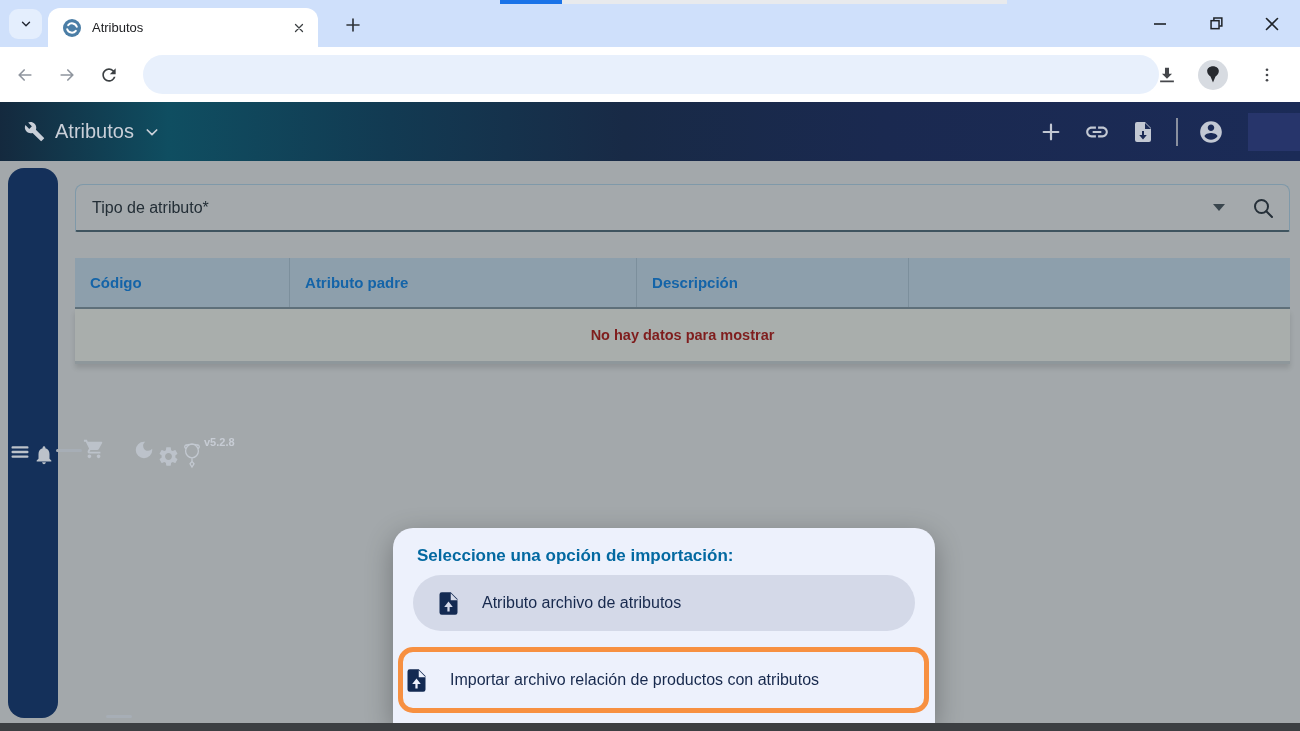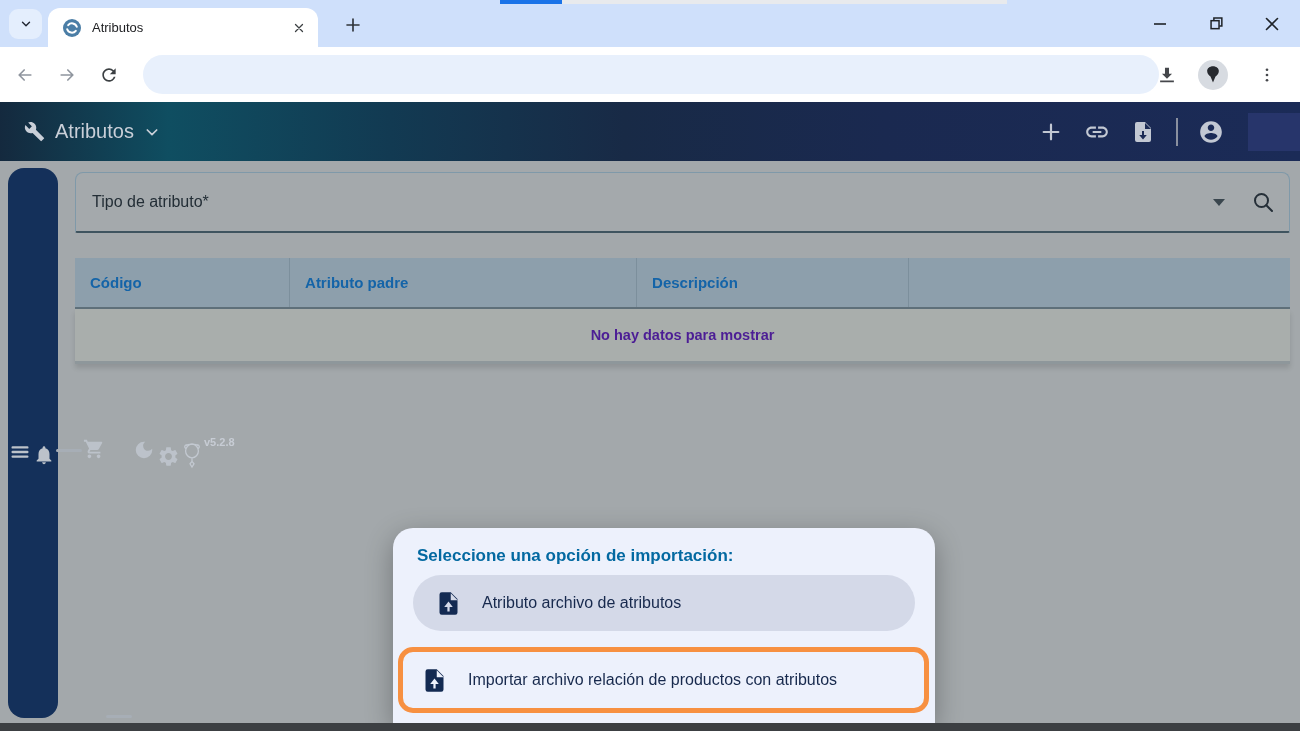--- a/index.html
+++ b/index.html
@@ -41,40 +41,40 @@
   
   .content { position:absolute; left:0; top:161px; width:1300px; height:562px; background:#a3a8ab; }
 
   
   .sidebar { position:absolute; left:8px; top:7px; width:50px; height:550px; background:#14305a; border-radius:16px; display:flex; flex-direction:row; align-items:center; color:#bcc2ca; }
   .sb-icon { width:24px; height:24px; display:flex; align-items:center; justify-content:center; cursor:pointer; flex:none; }
   .sb-divider { width:26px; height:3px; background:#a7aeb6; border-radius:2px; flex:none; }
   .sb-version { font-size:11px; font-weight:bold; color:#c7ccd4; margin-top:10px; margin-bottom:12px; }
 
   
-  .filter-field { position:absolute; left:75px; top:11px; width:1215px; height:61px; border:1px solid #7f99a9; border-bottom:2px solid #3f545f; border-radius:8px 8px 2px 2px; display:flex; align-items:center; background:rgba(255,255,255,0.02); cursor:pointer; }
+  .filter-field { position:absolute; left:75px; top:23px; width:1215px; height:48px; border:1px solid #7f99a9; border-bottom:2px solid #3f545f; border-radius:8px 8px 2px 2px; display:flex; align-items:center; background:rgba(255,255,255,0.02); cursor:pointer; }
   .filter-label { font-size:16px; color:#232e36; padding-left:16px; flex:1; }
   .filter-caret { width:0; height:0; border-left:6px solid transparent; border-right:6px solid transparent; border-top:7px solid #3a464e; margin-right:26px; }
   .filter-search { width:24px; height:24px; margin-right:14px; display:flex; align-items:center; justify-content:center; cursor:pointer; }
 
   
   .table { position:absolute; left:75px; top:97px; width:1215px; }
   .thead { display:flex; height:51px; background:#8d9fac; border-bottom:2px solid #5f707a; }
   .th { display:flex; align-items:center; padding-left:15px; font-size:15px; font-weight:bold; color:#1464a8; border-right:1px solid #7c8f9c; }
   .th:last-child { border-right:none; }
   .col-0{width:17.7%;} .col-1{width:23.45%;} .col-2{width:28.56%;} .col-3{width:22.39%;} .col-4{width:7.9%;}
-  .empty-row { height:55px; background:#a9aeac; display:flex; align-items:center; justify-content:center; font-size:14.5px; font-weight:600; color:#4c1d95; border-bottom:3px solid #8e979b; box-shadow:0 4px 5px rgba(0,0,0,0.12); }
+  .empty-row { height:55px; background:#a9aeac; display:flex; align-items:center; justify-content:center; font-size:14.5px; font-weight:600; color:#7f1d1d; border-bottom:3px solid #8e979b; box-shadow:0 4px 5px rgba(0,0,0,0.12); }
 
   
   .modal { position:absolute; left:393px; top:367px; width:542px; height:195px; background:#edf1fc; border-radius:20px 20px 0 0; box-shadow:0 8px 28px rgba(0,0,0,0.3); z-index:40; }
   .modal-title { font-size:17px; font-weight:600; color:#0369a1; padding:18px 24px 0 24px; }
   .modal-btn { position:absolute; left:20px; top:47px; width:502px; height:56px; border-radius:28px; background:#d4d9e8; display:flex; align-items:center; padding-left:22px; gap:20px; cursor:pointer; border:none; }
   .modal-btn-label { font-size:16px; font-weight:500; color:#17294d; }
   .highlight-box { position:absolute; left:5px; top:119px; width:531px; height:66px; border:5px solid #f79041; border-radius:15px; display:flex; align-items:center; }
-  .modal-btn2 { display:flex; align-items:center; padding-left:18px; gap:20px; width:100%; height:100%; background:transparent; border:none; cursor:pointer; }
+  .modal-btn2 { display:flex; align-items:center; gap:20px; width:100%; height:100%; background:transparent; border:none; cursor:pointer; }
 
   .bottom-strip { position:absolute; left:0; top:723px; width:1300px; height:8px; background:#3c3f42; z-index:50; }
 
   svg { display:block; }
 </style>
 </head>
 <body>
 
 <div class="screen">
 

